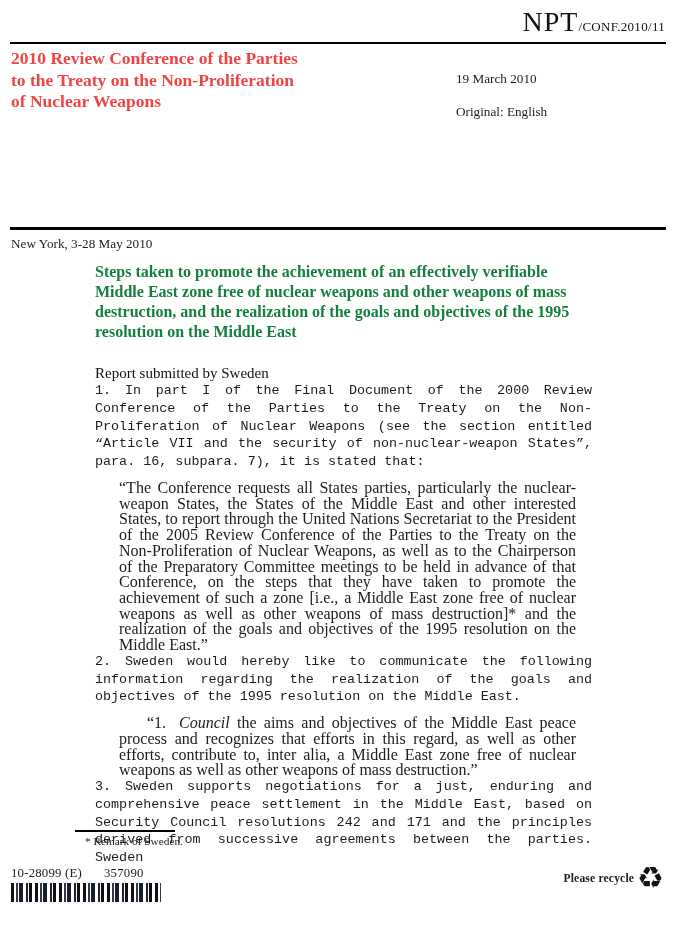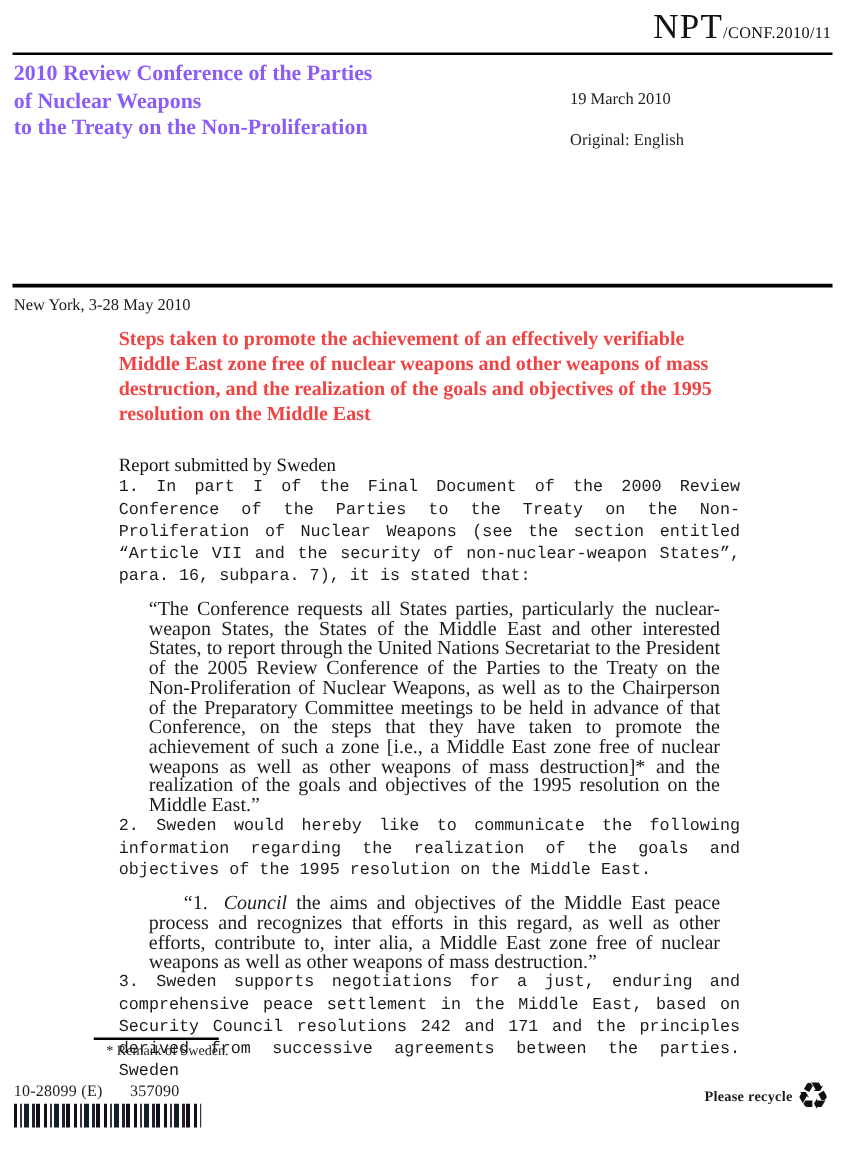--- a/index.html
+++ b/index.html
@@ -45,21 +45,21 @@
 
   
   .mast-title {
     position: absolute;
     top: 48px;
     left: 11px;
     width: 400px;
     font-weight: bold;
     font-size: 17.5px;
     line-height: 21.5px;
-    color: #8b5cf6;
+    color: #ef4444;
   }
   .mast-date {
     position: absolute;
     top: 71px;
     left: 456px;
     font-size: 13.2px;
   }
   .mast-original {
     position: absolute;
     top: 104px;
@@ -86,21 +86,21 @@
   .content {
     position: absolute;
     top: 262px;
     left: 95px;
     width: 497px;
   }
   .doc-title {
     font-size: 16px;
     line-height: 20px;
     font-weight: bold;
-    color: #ef4444;
+    color: #15803d;
   }
   .doc-subtitle {
     margin-top: 23px;
     font-size: 15px;
     font-weight: normal;
     color: #111;
   }
   .body-para {
     font-size: 13.4px;
     line-height: 17.8px;
@@ -197,22 +197,22 @@
 <div class="page">
 
   <div class="doc-symbol">
     <span class="sym-main">NPT</span><span class="sym-suffix">/CONF.2010/11</span>
   </div>
 
   <div class="rule-top"></div>
 
   <div class="mast-title">
     <div>2010 Review Conference of the Parties</div>
+    <div>to the Treaty on the Non-Proliferation</div>
     <div>of Nuclear Weapons</div>
-    <div>to the Treaty on the Non-Proliferation</div>
   </div>
   <div class="mast-date">19 March 2010</div>
   <div class="mast-original">Original: English</div>
 
   <div class="rule-session"></div>
   <div class="session-line">New York, 3-28 May 2010</div>
 
   <div class="content">
     <div class="doc-title">Steps taken to promote the achievement of an effectively verifiable Middle East zone free of nuclear weapons and other weapons of mass destruction, and the realization of the goals and objectives of the 1995 resolution on the Middle East</div>
     <div class="doc-subtitle">Report submitted by Sweden</div>

